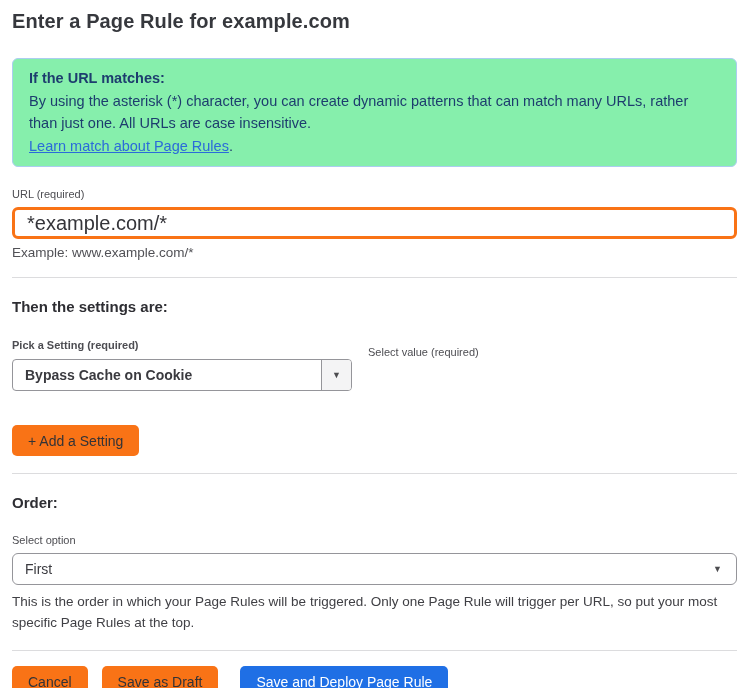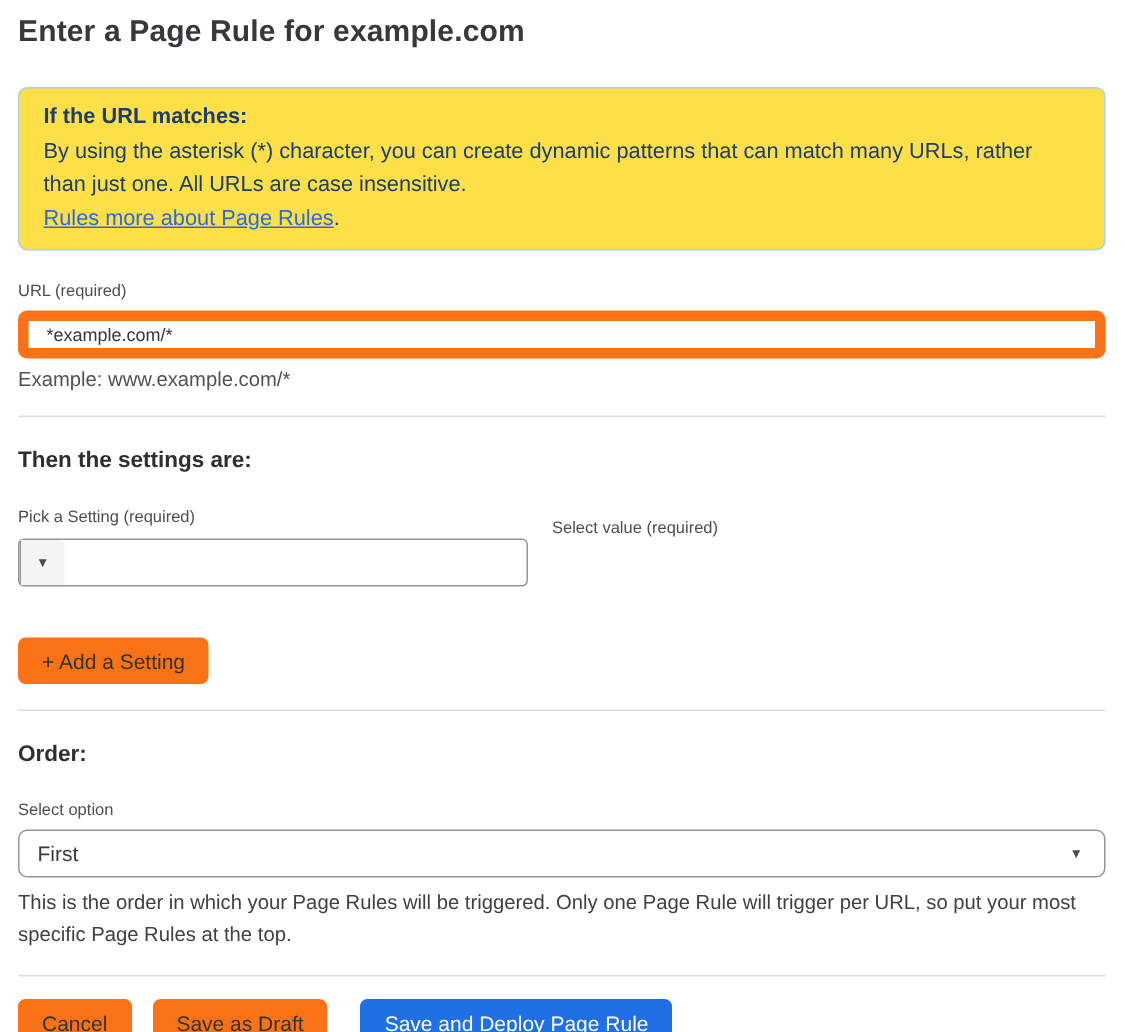--- a/index.html
+++ b/index.html
@@ -16,21 +16,21 @@
     width: 750px;
   }
   h1.page-title {
     font-size: 20px;
     font-weight: 700;
     color: #36383d;
     letter-spacing: 0.1px;
   }
   .info-box {
     margin-top: 25px;
-    background: #fde047;
+    background: #86efac;
     border: 1px solid #abcdf0;
     border-radius: 6px;
     padding: 8px 16px 9px 16px;
     font-size: 14.5px;
     line-height: 22.5px;
     color: #1d3d6e;
   }
   .info-heading { font-weight: 700; }
   .info-link {
     color: #2b6bd9;
@@ -39,25 +39,25 @@
   }
   .field-label {
     display: block;
     font-size: 11px;
     color: #4d4d52;
   }
   .url-label { margin-top: 21px; }
   .text-input {
     display: block;
     height: 32px;
-    border: 7px solid #f97316;
+    border: 3px solid #f97316;
     border-radius: 6px;
     padding: 0 12px;
     font-family: "Liberation Sans", sans-serif;
-    font-size: 12px;
+    font-size: 20px;
     color: #35353a;
     background: #ffffff;
     outline: none;
   }
   .url-input { margin-top: 7px; width: 100%; }
   .helper {
     margin-top: 6px;
     font-size: 13.5px;
     color: #515156;
   }
@@ -70,21 +70,21 @@
     margin-top: 20px;
     font-size: 15px;
     font-weight: 700;
     color: #2e2e33;
   }
   .settings-row {
     margin-top: 24px;
     display: flex;
     align-items: flex-start;
   }
-  .setting-col { width: 340px; }
+  .setting-col { width: 340px; font-weight: bold; }
   .value-col { margin-left: 16px; margin-top: 7px; }
   .dropdown {
     margin-top: 8px;
     width: 340px;
     height: 32px;
     border: 1px solid #95959a;
     border-radius: 4px;
     background: #ffffff;
     display: flex;
     align-items: stretch;
@@ -160,35 +160,36 @@
 </head>
 <body>
 
 <div class="container">
 
   <h1 class="page-title">Enter a Page Rule for example.com</h1>
 
   <div class="info-box">
     <div class="info-heading">If the URL matches:</div>
     <div class="info-body">By using the asterisk (*) character, you can create dynamic patterns that can match many URLs, rather than just one. All URLs are case insensitive.</div>
-    <div class="info-link-line"><a class="info-link" href="#">Rules more about Page Rules</a><span>.</span></div>
+    <div class="info-link-line"><a class="info-link" href="#">Learn match about Page Rules</a><span>.</span></div>
   </div>
 
   <label class="field-label url-label">URL (required)</label>
   <input type="text" class="text-input url-input" value="*example.com/*" style="">
   <div class="helper">Example: www.example.com/*</div>
 
   <hr class="divider">
 
   <h2 class="section-heading">Then the settings are:</h2>
 
   <div class="settings-row">
     <div class="setting-col">
       <label class="field-label">Pick a Setting (required)</label>
       <div class="dropdown">
+        <span class="dropdown-value">Bypass Cache on Cookie</span>
         <span class="dropdown-arrow-btn">
           <span class="arrow-glyph">▼</span>
         </span>
       </div>
     </div>
     <div class="value-col">
       <label class="field-label">Select value (required)</label>
     </div>
   </div>
 

